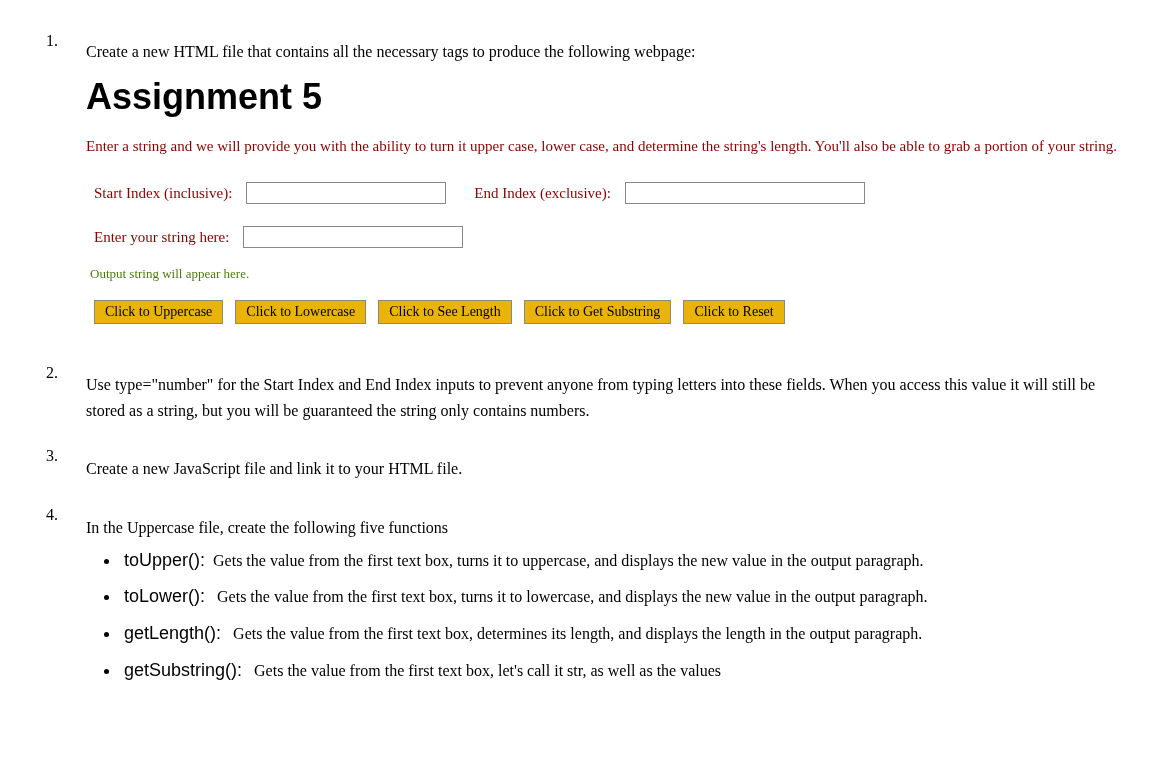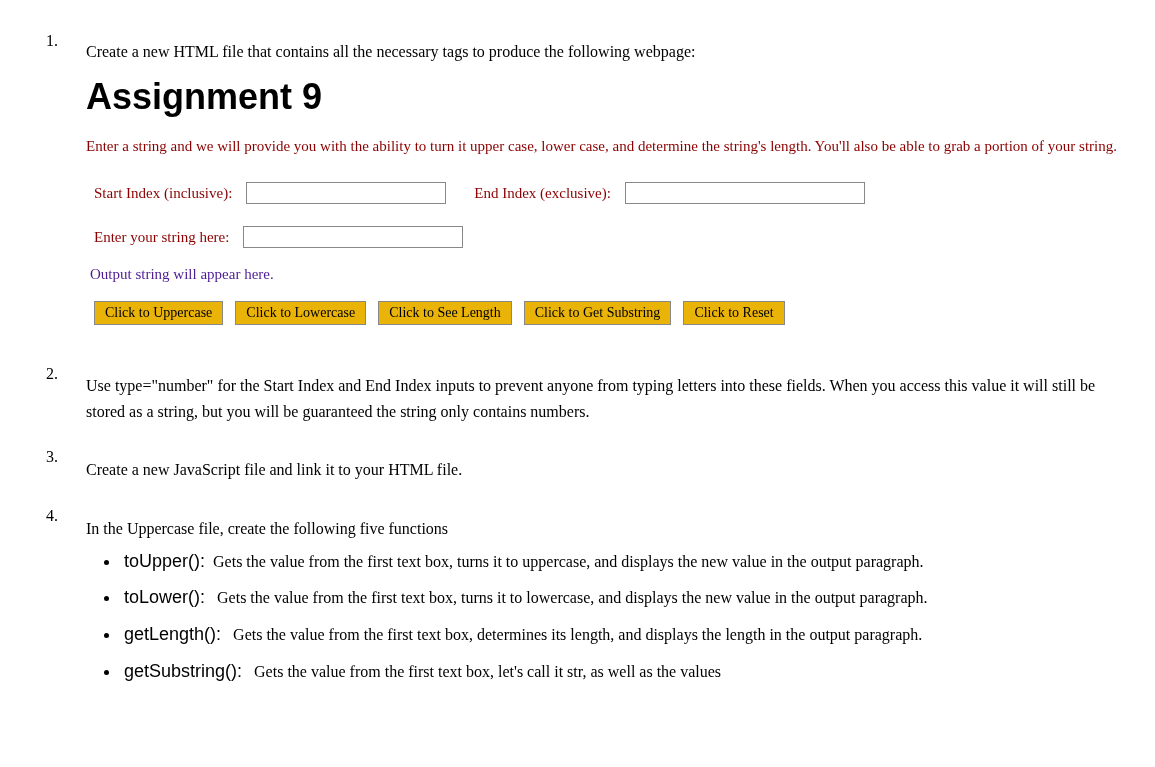--- a/index.html
+++ b/index.html
@@ -92,23 +92,23 @@
 
     .index-input {
       width: 200px;
     }
 
     .end-index-input {
       width: 240px;
     }
 
     .output-text {
-      color: #4c1d95;
-      font-family: 'Times New Roman', serif;
-      font-size: 15px;
+      color: #4d7c0f;
+      font-family: 'Times New Roman', serif;
+      font-size: 13px;
       margin-bottom: 14px;
     }
 
     .button-row {
       display: flex;
       gap: 4px;
       flex-wrap: wrap;
       margin-bottom: 16px;
     }
 
@@ -148,21 +148,21 @@
     }
   </style>
 </head>
 <body>
 
 <ol class="outer-list">
 
   <li>
     <div class="li-content">
       <p class="intro-text">Create a new HTML file that contains all the necessary tags to produce the following webpage:</p>
-      <h1 class="assignment-title">Assignment 9</h1>
+      <h1 class="assignment-title">Assignment 5</h1>
       <p class="description-text">Enter a string and we will provide you with the ability to turn it upper case, lower case, and determine the string's length. You'll also be able to grab a portion of your string.</p>
 
       <div class="form-section">
         <div class="form-row">
           <label class="form-label">Start Index (inclusive):</label>
           <input class="text-input index-input" type="text" style="">
           &nbsp;&nbsp;
           <label class="form-label">End Index (exclusive):</label>
           <input class="text-input end-index-input" type="text" style="">
         </div>

